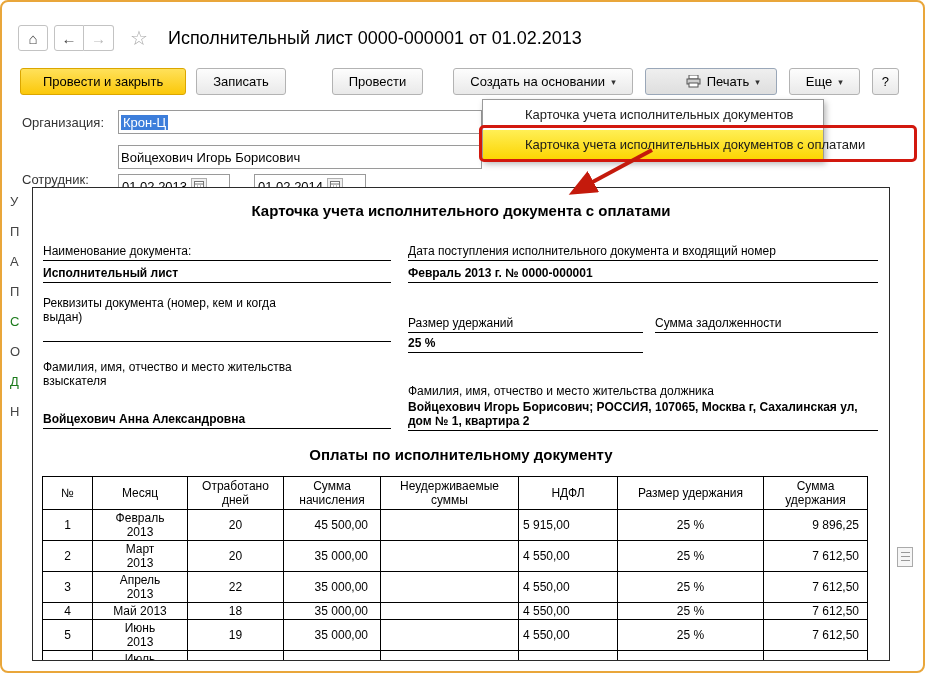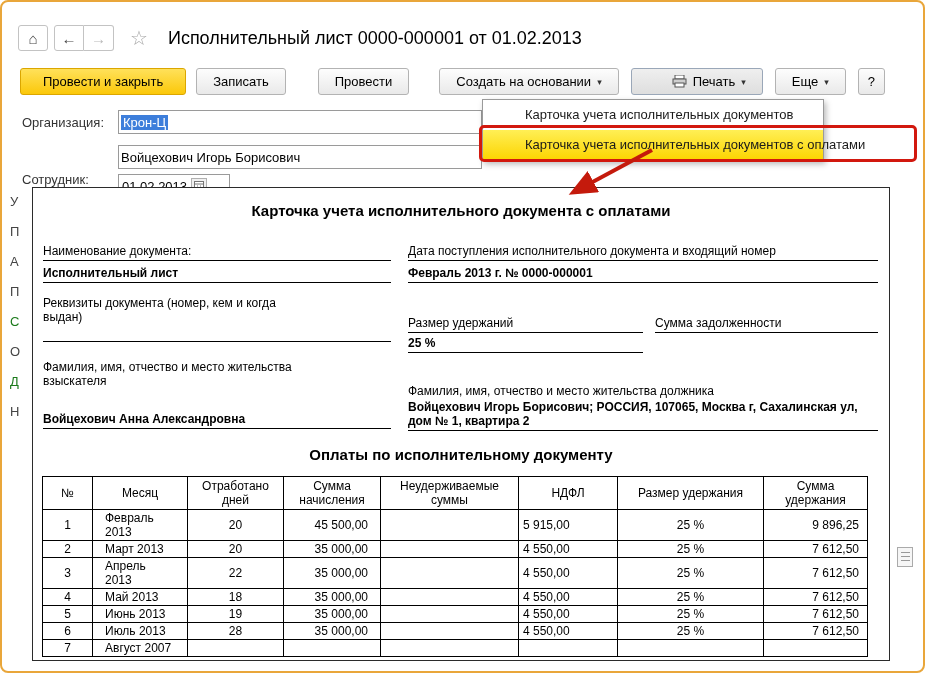--- a/index.html
+++ b/index.html
@@ -20,21 +20,21 @@
   .star { font-size:20px; color:#a9a9a9; margin-left:16px; cursor:pointer; }
   .wintitle { font-size:18px; color:#000; margin-left:20px; white-space:nowrap; }
 
   
   .cmdbar { position:absolute; top:66px; left:18px; display:flex; align-items:center; }
   .btn { height:27px; padding:0 16px; font-size:13px; color:#000;
          background:linear-gradient(#fdfdfd,#e9e9e9); border:1px solid #b3b3b3;
          border-radius:3px; display:inline-flex; align-items:center; gap:6px;
          cursor:pointer; white-space:nowrap; }
   .btn.primary { background:linear-gradient(#ffe15a,#fbc80a); border-color:#dba600; padding:0 22px; }
-  .btn.ml-lg { margin-left:32px; }
+  .btn.ml-lg { margin-left:46px; }
   .btn.ml-md { margin-left:30px; }
   .btn.ml-sm { margin-left:12px; }
   .btn.ml-xs { margin-left:10px; }
   .btn.active { background:linear-gradient(#efefef,#dedede); border-color:#9aa7b8;padding-left:40px; }
   .caret { font-size:9px; color:#333; }
   .help-btn { padding:0 9px; }
   .printer-svg { width:15px; height:13px; display:inline-block; }
 
   
   .flabel { position:absolute; font-size:13px; color:#333; }
@@ -81,21 +81,21 @@
   .bval { font-weight:bold; }
   .payments-title { left:0; right:0; top:258px; text-align:center; font-weight:bold; font-size:15px; }
 
   .ptable { position:absolute; left:9px; top:288px; border-collapse:collapse;
             table-layout:fixed; font-size:12px; }
   .ptable th, .ptable td { border:1px solid #000; padding:1px 4px; line-height:14px; }
   .ptable th { font-weight:normal; text-align:center; vertical-align:middle; padding:2px 3px; }
   .ptable td { white-space:nowrap; vertical-align:middle; }
   .ptable td.c1 { white-space:normal; }
   th.c0 { width:50px; }  td.c0 { text-align:center; }
-  th.c1 { width:95px; }  td.c1 { padding:1px 12px; }
+  th.c1 { width:95px; }  td.c1 { text-align:center; padding:1px 19px; }
   th.c2 { width:96px; }  td.c2 { text-align:center; }
   th.c3 { width:97px; }  td.c3 { text-align:right; padding-right:12px; }
   th.c4 { width:138px; } td.c4 { text-align:center; }
   th.c5 { width:99px; }  td.c5 { padding-right:12px; }
   th.c6 { width:146px; } td.c6 { text-align:center; }
   th.c7 { width:104px; } td.c7 { text-align:right; padding-right:8px; }
 </style>
 </head>
 <body>
 
@@ -155,20 +155,31 @@
     <span>01.02.2013</span>
     <span class="calbtn">
       <svg viewBox="0 0 10 10">
           <rect x="0.5" y="0.5" width="9" height="9" fill="#fff" stroke="#777"></rect>
           <line x1="0" y1="3" x2="10" y2="3" stroke="#777"></line>
           <line x1="3.5" y1="3" x2="3.5" y2="10" stroke="#bbb"></line>
           <line x1="6.5" y1="3" x2="6.5" y2="10" stroke="#bbb"></line>
         </svg>
     </span>
   </div>
+  <div class="dateinput" style="left:252px; top:172px; width:112px;">
+    <span>01.02.2014</span>
+    <span class="calbtn">
+      <svg viewBox="0 0 10 10">
+          <rect x="0.5" y="0.5" width="9" height="9" fill="#fff" stroke="#777"></rect>
+          <line x1="0" y1="3" x2="10" y2="3" stroke="#777"></line>
+          <line x1="3.5" y1="3" x2="3.5" y2="10" stroke="#bbb"></line>
+          <line x1="6.5" y1="3" x2="6.5" y2="10" stroke="#bbb"></line>
+        </svg>
+    </span>
+  </div>
 
   <div class="left-strip">
       <div class="strip-ch">У</div>
       <div class="strip-ch">П</div>
       <div class="strip-ch">А</div>
       <div class="strip-ch">П</div>
       <div class="strip-ch green">С</div>
       <div class="strip-ch">О</div>
       <div class="strip-ch green">Д</div>
       <div class="strip-ch">Н</div>

